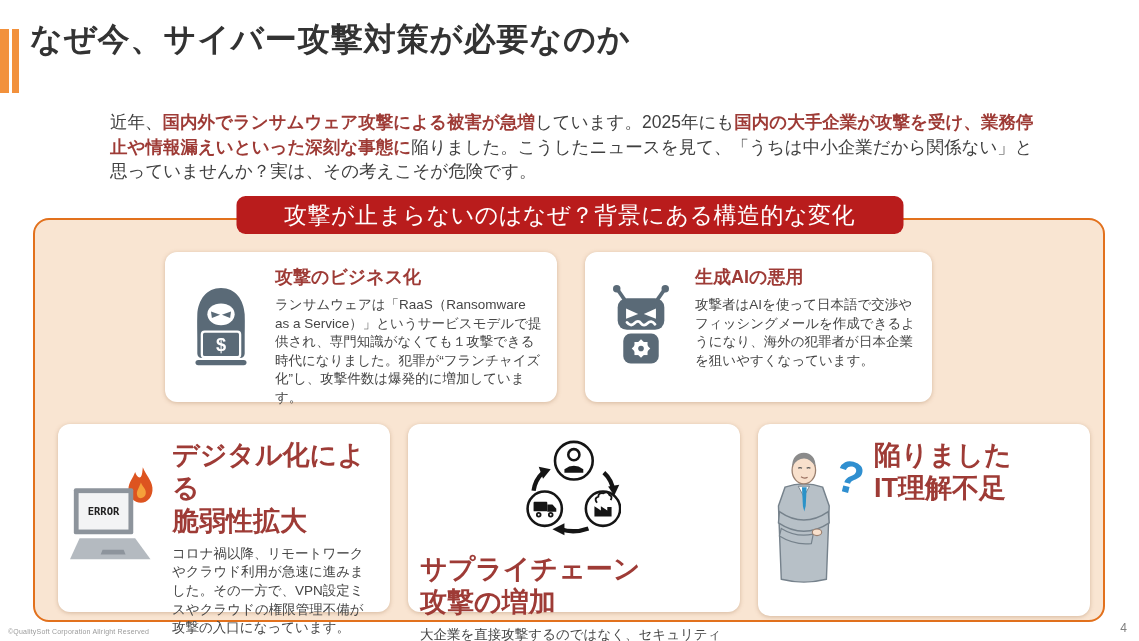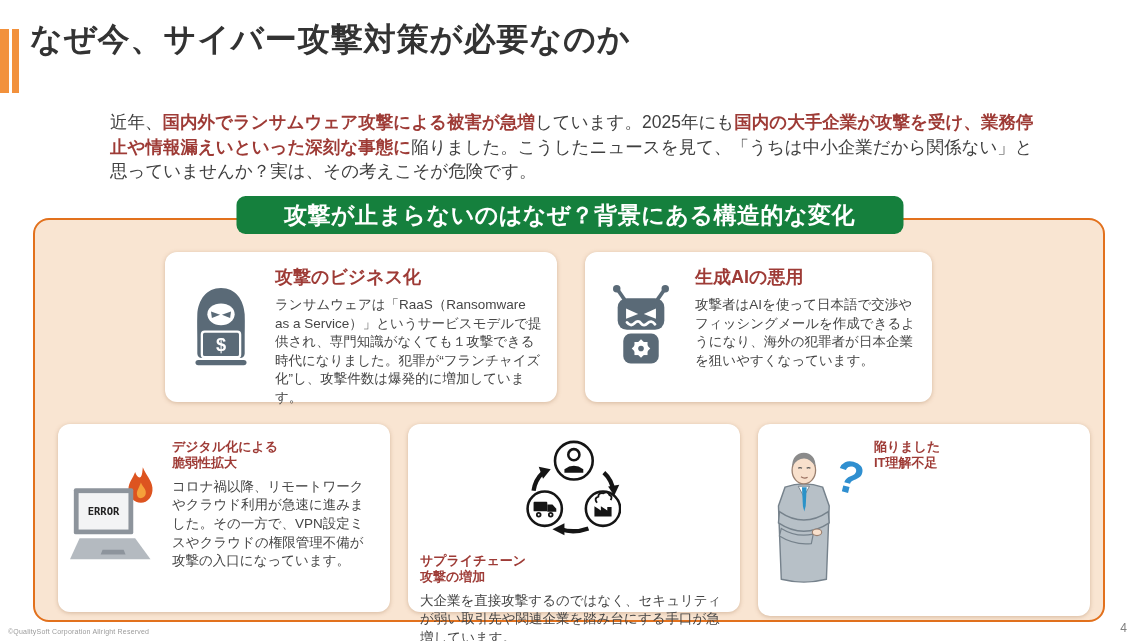--- a/index.html
+++ b/index.html
@@ -26,22 +26,22 @@
     margin-left:48px;
   }
   .intro .em-red { color:#9e3b36; font-weight:700; }
   
   .panel {
     position:absolute; left:33px; top:218px; width:1072px; height:404px;
     background:#f9e5d2; border:2px solid #e2711d; border-radius:16px;
   }
   .panel-banner {
     position:absolute; left:50%; top:196px; transform:translateX(-50%);
-    background:#15803d; color:#ffffff; white-space:nowrap;
-    font-size:23px; font-weight:700; letter-spacing:0.5px;
+    background:#b91c1c; color:#ffffff; white-space:nowrap;
+    font-size:23px; font-weight:400; letter-spacing:0.5px;
     line-height:30px; padding:4px 48px; border-radius:9px; z-index:3;
   }
   
   .card {
     position:absolute; background:#ffffff; border-radius:12px;
     box-shadow:0 1px 4px rgba(150,100,60,.35);
     display:flex; gap:10px; padding:13px 14px 11px 12px; z-index:2;
   }
   .card-1 { left:165px; top:252px; width:392px; height:150px; }
   .card-2 { left:585px; top:252px; width:347px; height:150px; }
@@ -49,21 +49,21 @@
   .card-4 { left:408px; top:424px; width:332px; height:188px;flex-direction:column; }
   .card-5 { left:758px; top:424px; width:332px; height:192px; }
   .card-icon {
     flex:0 0 88px; display:flex; align-items:center; justify-content:center;
   }
   .card-text { flex:1; padding-top:2px; min-width:0; }
   .card-title {
     color:#9e3b36; font-weight:800; white-space:pre-line;
     font-size:18px; line-height:1.22; margin-bottom:7px;
   }
-  .row2 .card-title { font-size:13px; }
+  .row2 .card-title { font-size:27px; }
   .card-body {
     font-size:13.5px; line-height:18.6px; color:#454545;
   }
   
   .copyright {
     position:absolute; left:8px; top:628px;
     font-size:7px; color:#9b9b9b; letter-spacing:0.2px;
   }
   .page-number {
     position:absolute; right:12px; top:621px;

